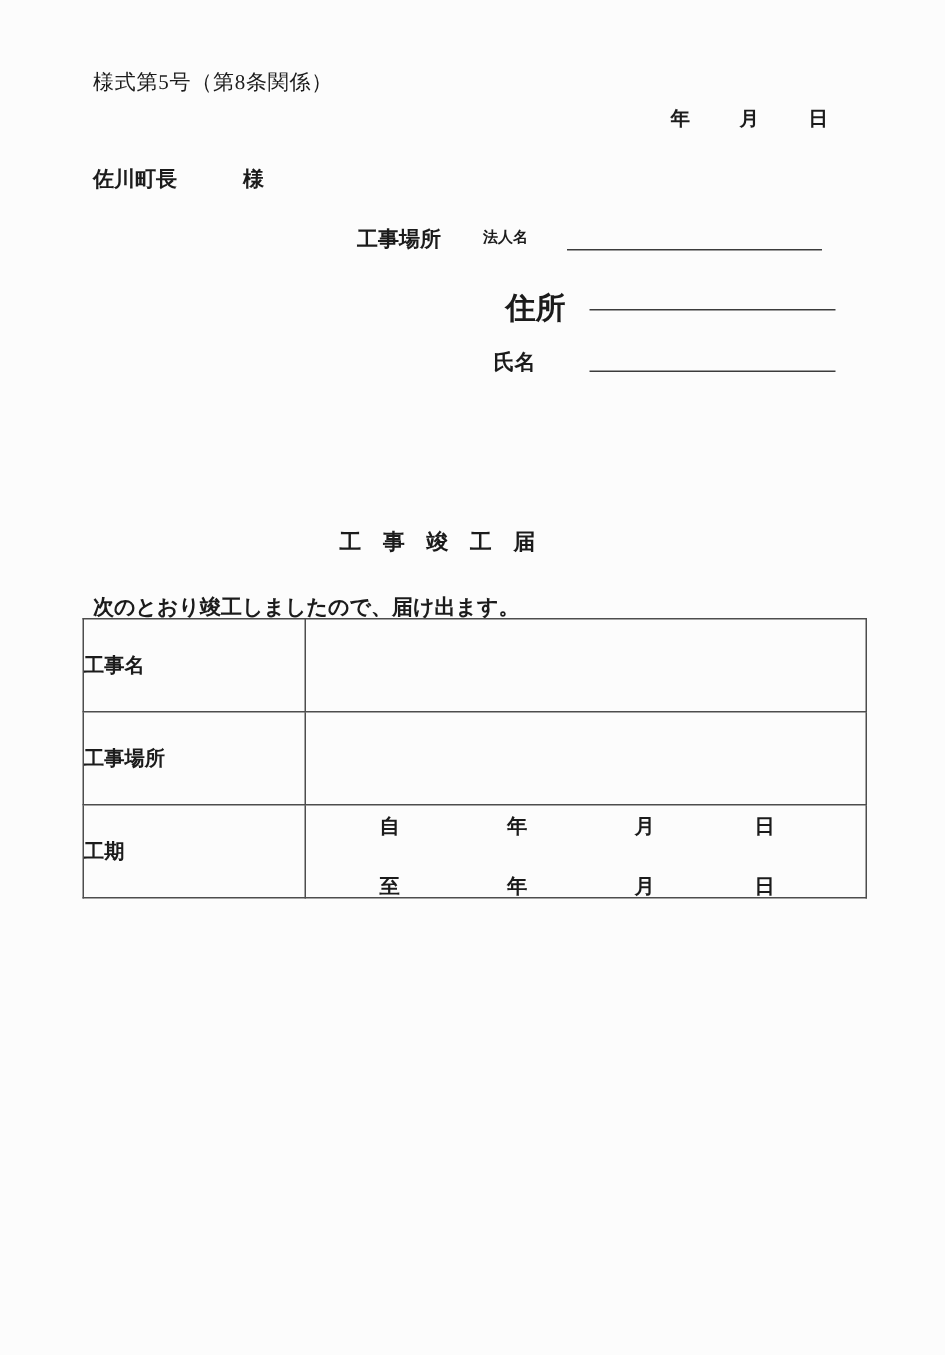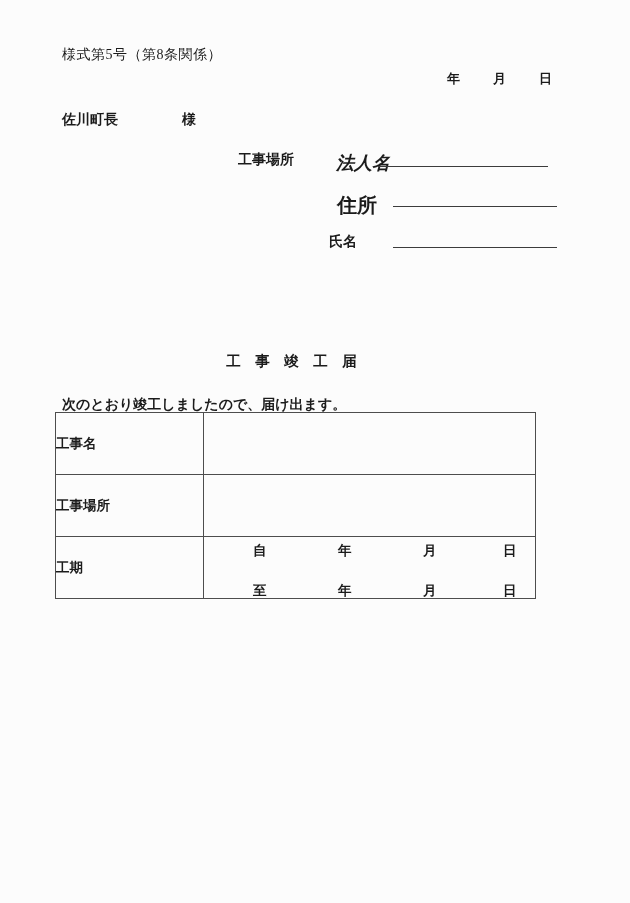--- a/index.html
+++ b/index.html
@@ -24,27 +24,27 @@
   
   .date-line {
     left:447px; top:70px;
     display:flex; gap:33px;
     font-size:13px; font-weight:bold;
   }
 
   
   .addressee {
     left:62px; top:111px;
-    display:flex; gap:64px;
+    display:flex; gap:44px;
     font-size:14px; font-weight:bold;
   }
 
   
   .applicant-role   { left:238px; top:151px; font-size:14px; font-weight:bold; }
-  .label-corporate  { left:336px; top:151px; font-size:18px; font-weight:bold;font-style:italic; }
+  .label-corporate  { left:322px; top:151px; font-size:10px; font-weight:bold; }
   .label-address    { left:337px; top:192px; font-size:20px; font-weight:bold; }
   .label-name       { left:329px; top:233px; font-size:14px; font-weight:bold; }
   .uline { position:absolute; height:0; border-top:1.5px solid #3c3c3c; }
   .ul-corporate { left:378px; top:166px; width:170px; }
   .ul-address   { left:393px; top:206px; width:164px; }
   .ul-name      { left:393px; top:247px; width:164px; }
   .ul-value { position:absolute; left:4px; bottom:1px; font-size:13px; white-space:nowrap; }
 
   
   .doc-title {
@@ -53,21 +53,21 @@
     font-size:14.5px; font-weight:bold;
   }
 
   
   .intro { left:62px; top:396px; font-size:14px; font-weight:bold; }
 
   
   table.form-table {
     position:absolute;
     left:55px; top:412px;
-    width:481px;
+    width:523px;
     border-collapse:collapse;
     table-layout:fixed;
   }
   table.form-table td {
     border:1px solid #4d4d4d;
     padding:0;
     font-size:13.5px;
     font-weight:bold;
     vertical-align:middle;
   }

